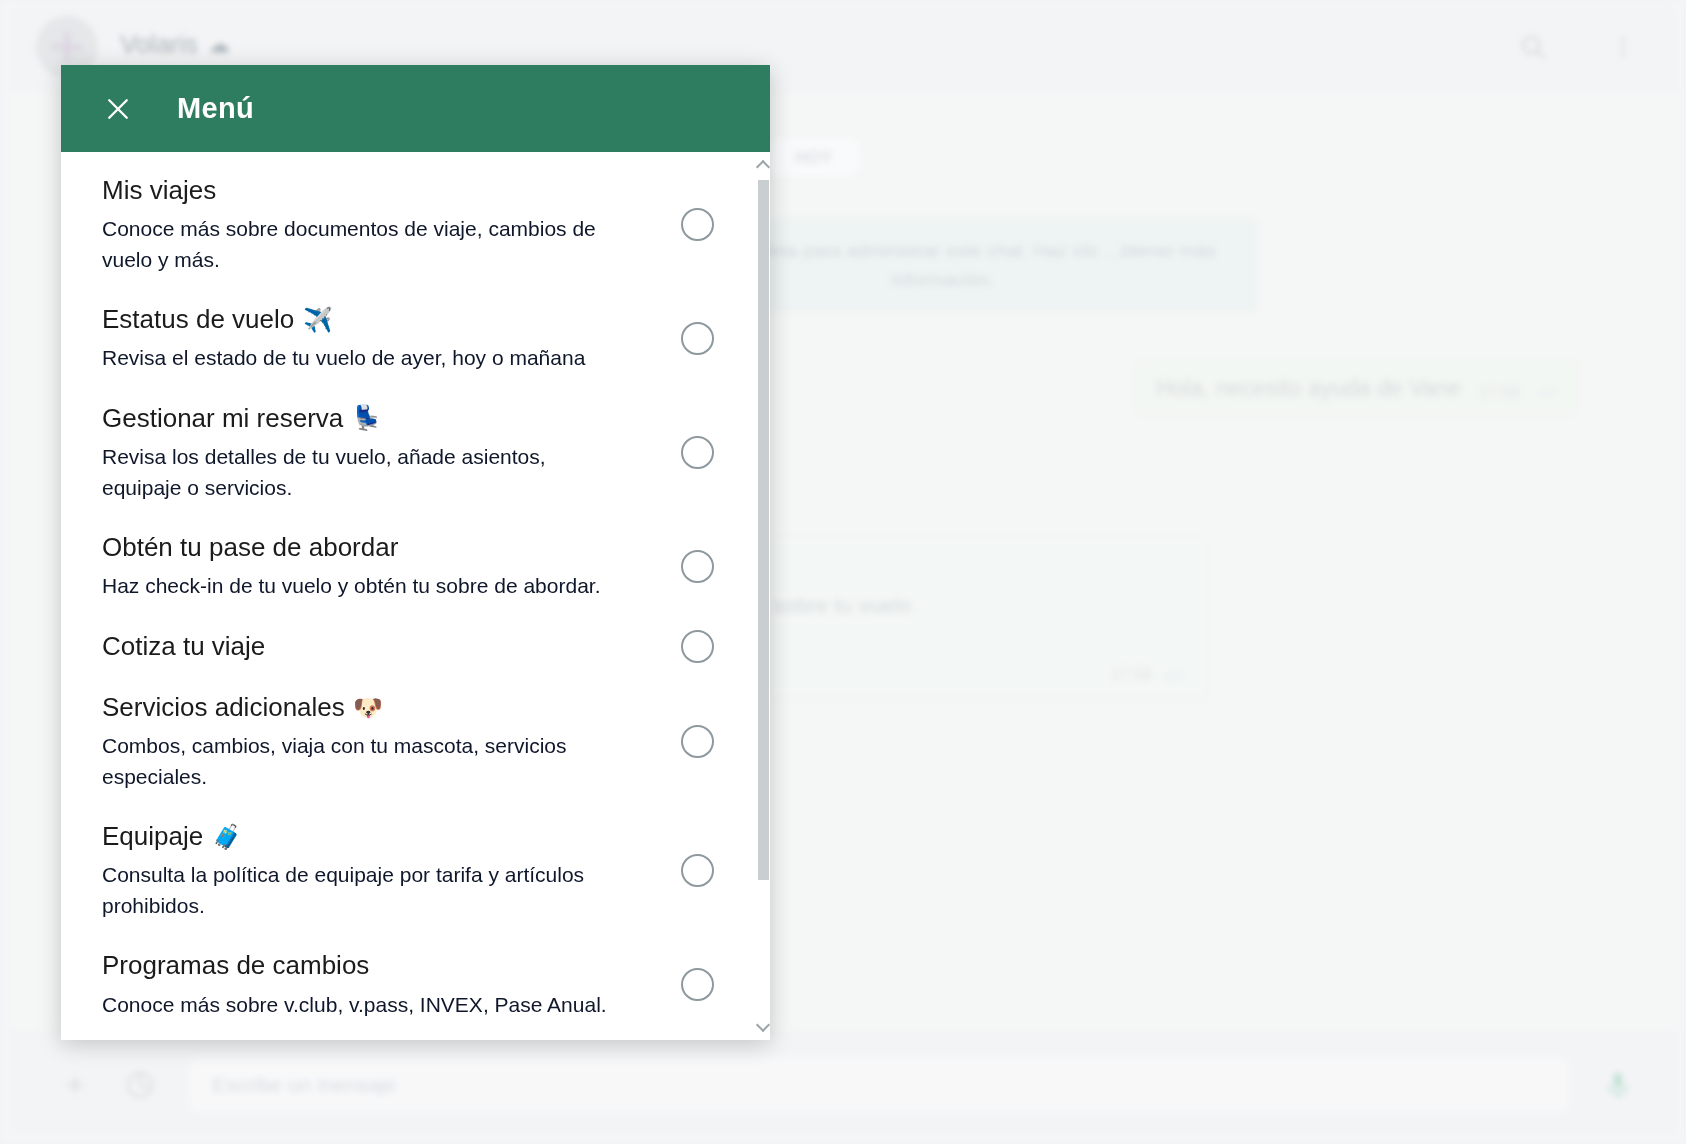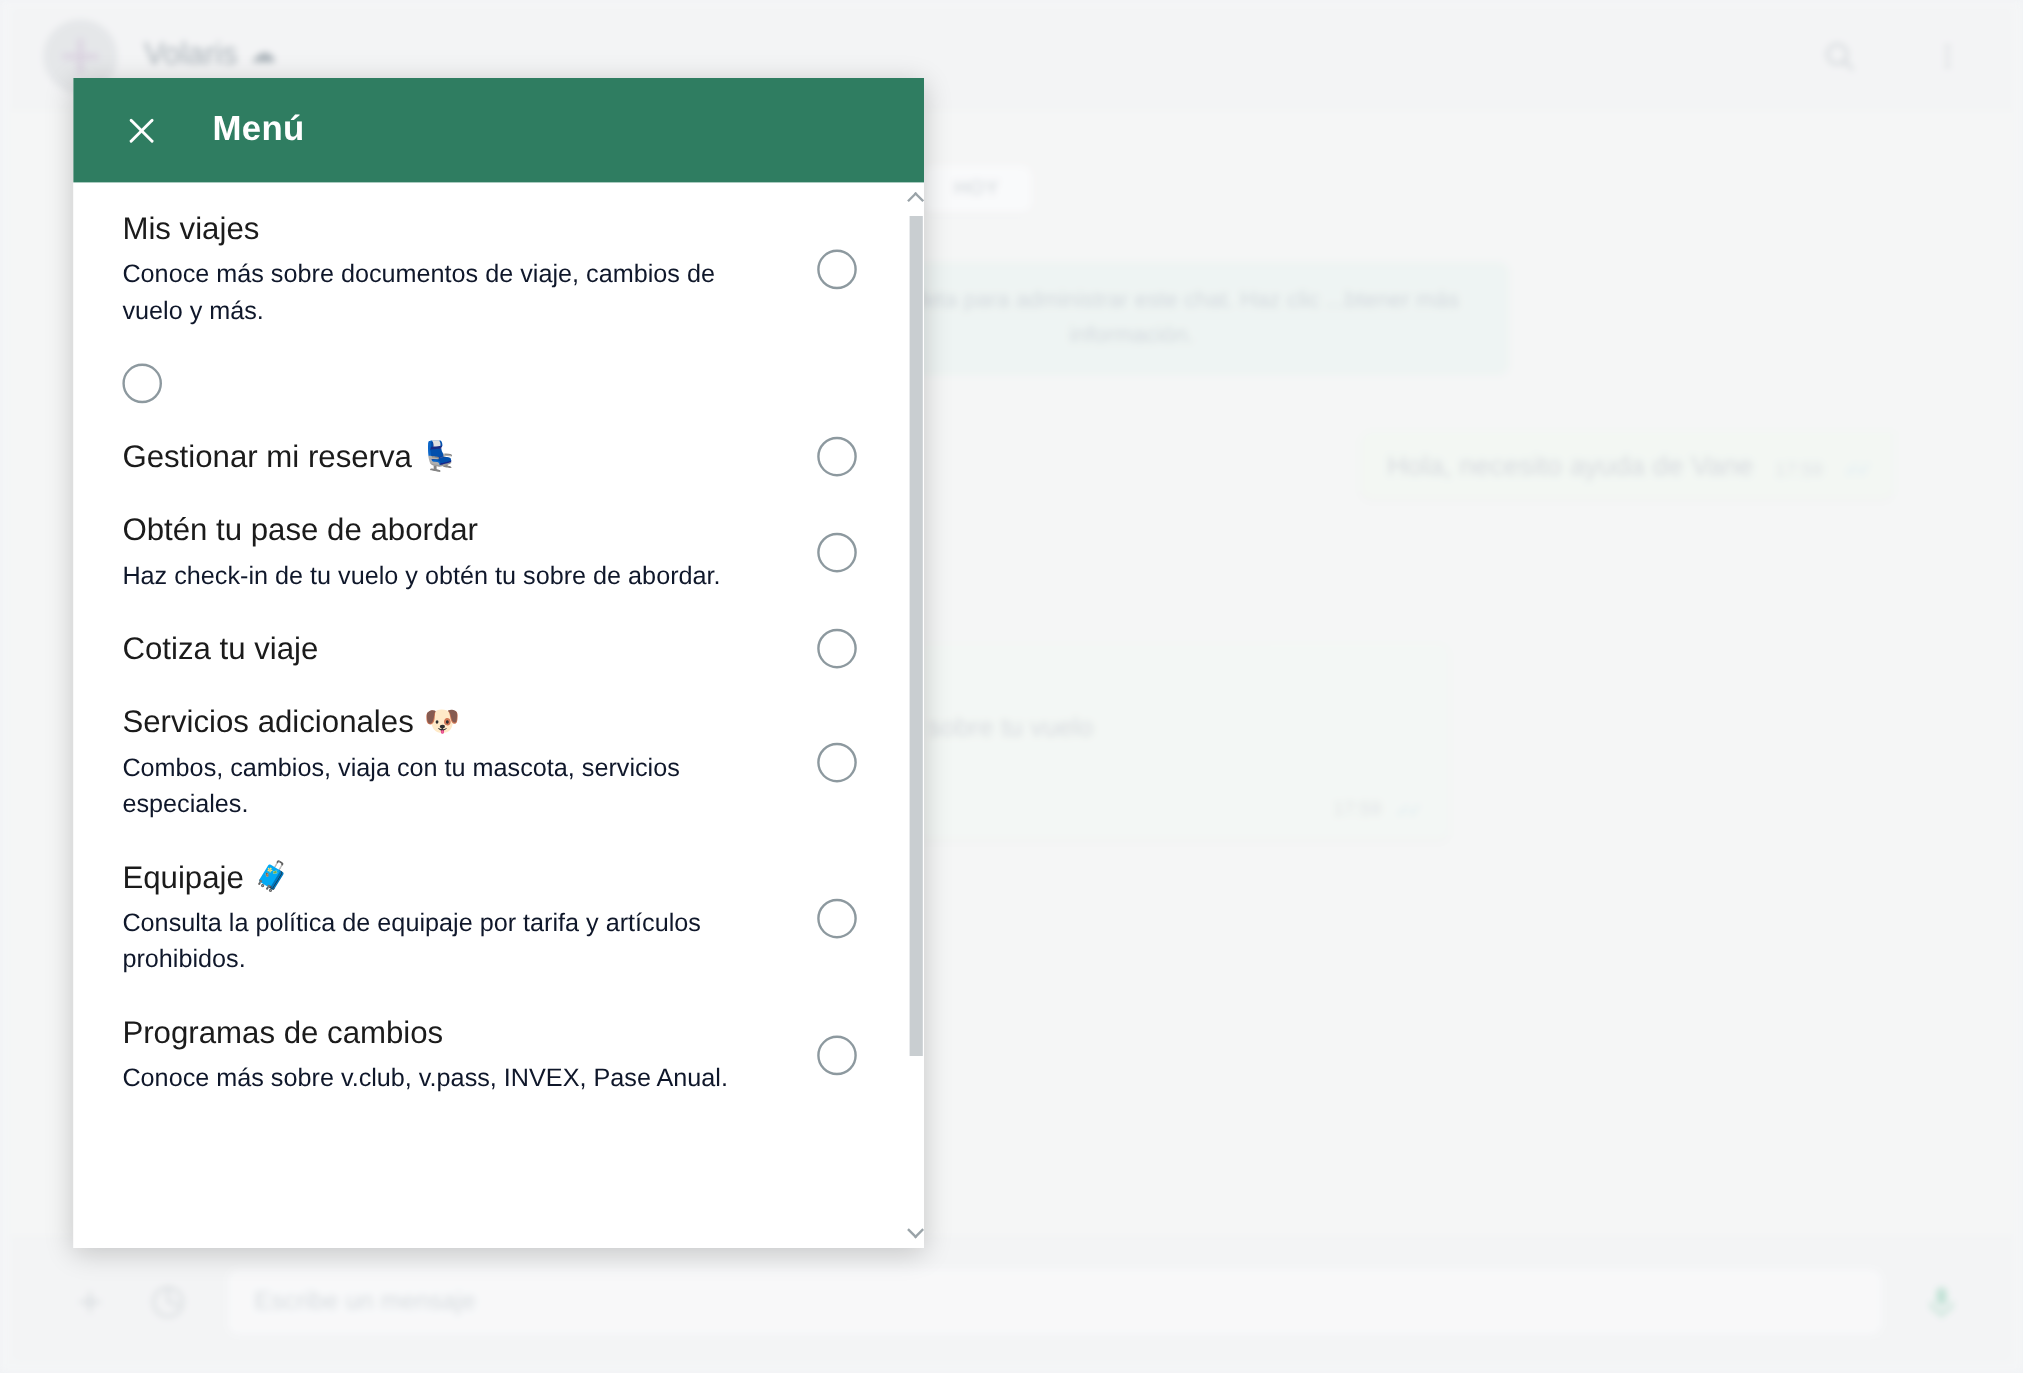--- a/index.html
+++ b/index.html
@@ -383,28 +383,36 @@
       <div class="menu-item">
         <div class="mi-text">
           <div class="mi-title">
             <span>Mis viajes</span>
           </div>
           <div class="mi-desc">Conoce más sobre documentos de viaje, cambios de vuelo y más.</div>
         </div>
         <div class="radio"></div>
       </div>
       <div class="menu-item">
+        <div class="mi-text">
+          <div class="mi-title">
+            <span>Estatus de vuelo</span>
+            <span class="mi-emoji">✈️</span>
+          </div>
+          <div class="mi-desc">Revisa el estado de tu vuelo de ayer, hoy o mañana</div>
+        </div>
         <div class="radio"></div>
       </div>
       <div class="menu-item">
         <div class="mi-text">
           <div class="mi-title">
             <span>Gestionar mi reserva</span>
             <span class="mi-emoji">💺</span>
           </div>
+          <div class="mi-desc">Revisa los detalles de tu vuelo, añade asientos, equipaje o servicios.</div>
         </div>
         <div class="radio"></div>
       </div>
       <div class="menu-item">
         <div class="mi-text">
           <div class="mi-title">
             <span>Obtén tu pase de abordar</span>
           </div>
           <div class="mi-desc">Haz check-in de tu vuelo y obtén tu sobre de abordar.</div>
         </div>

